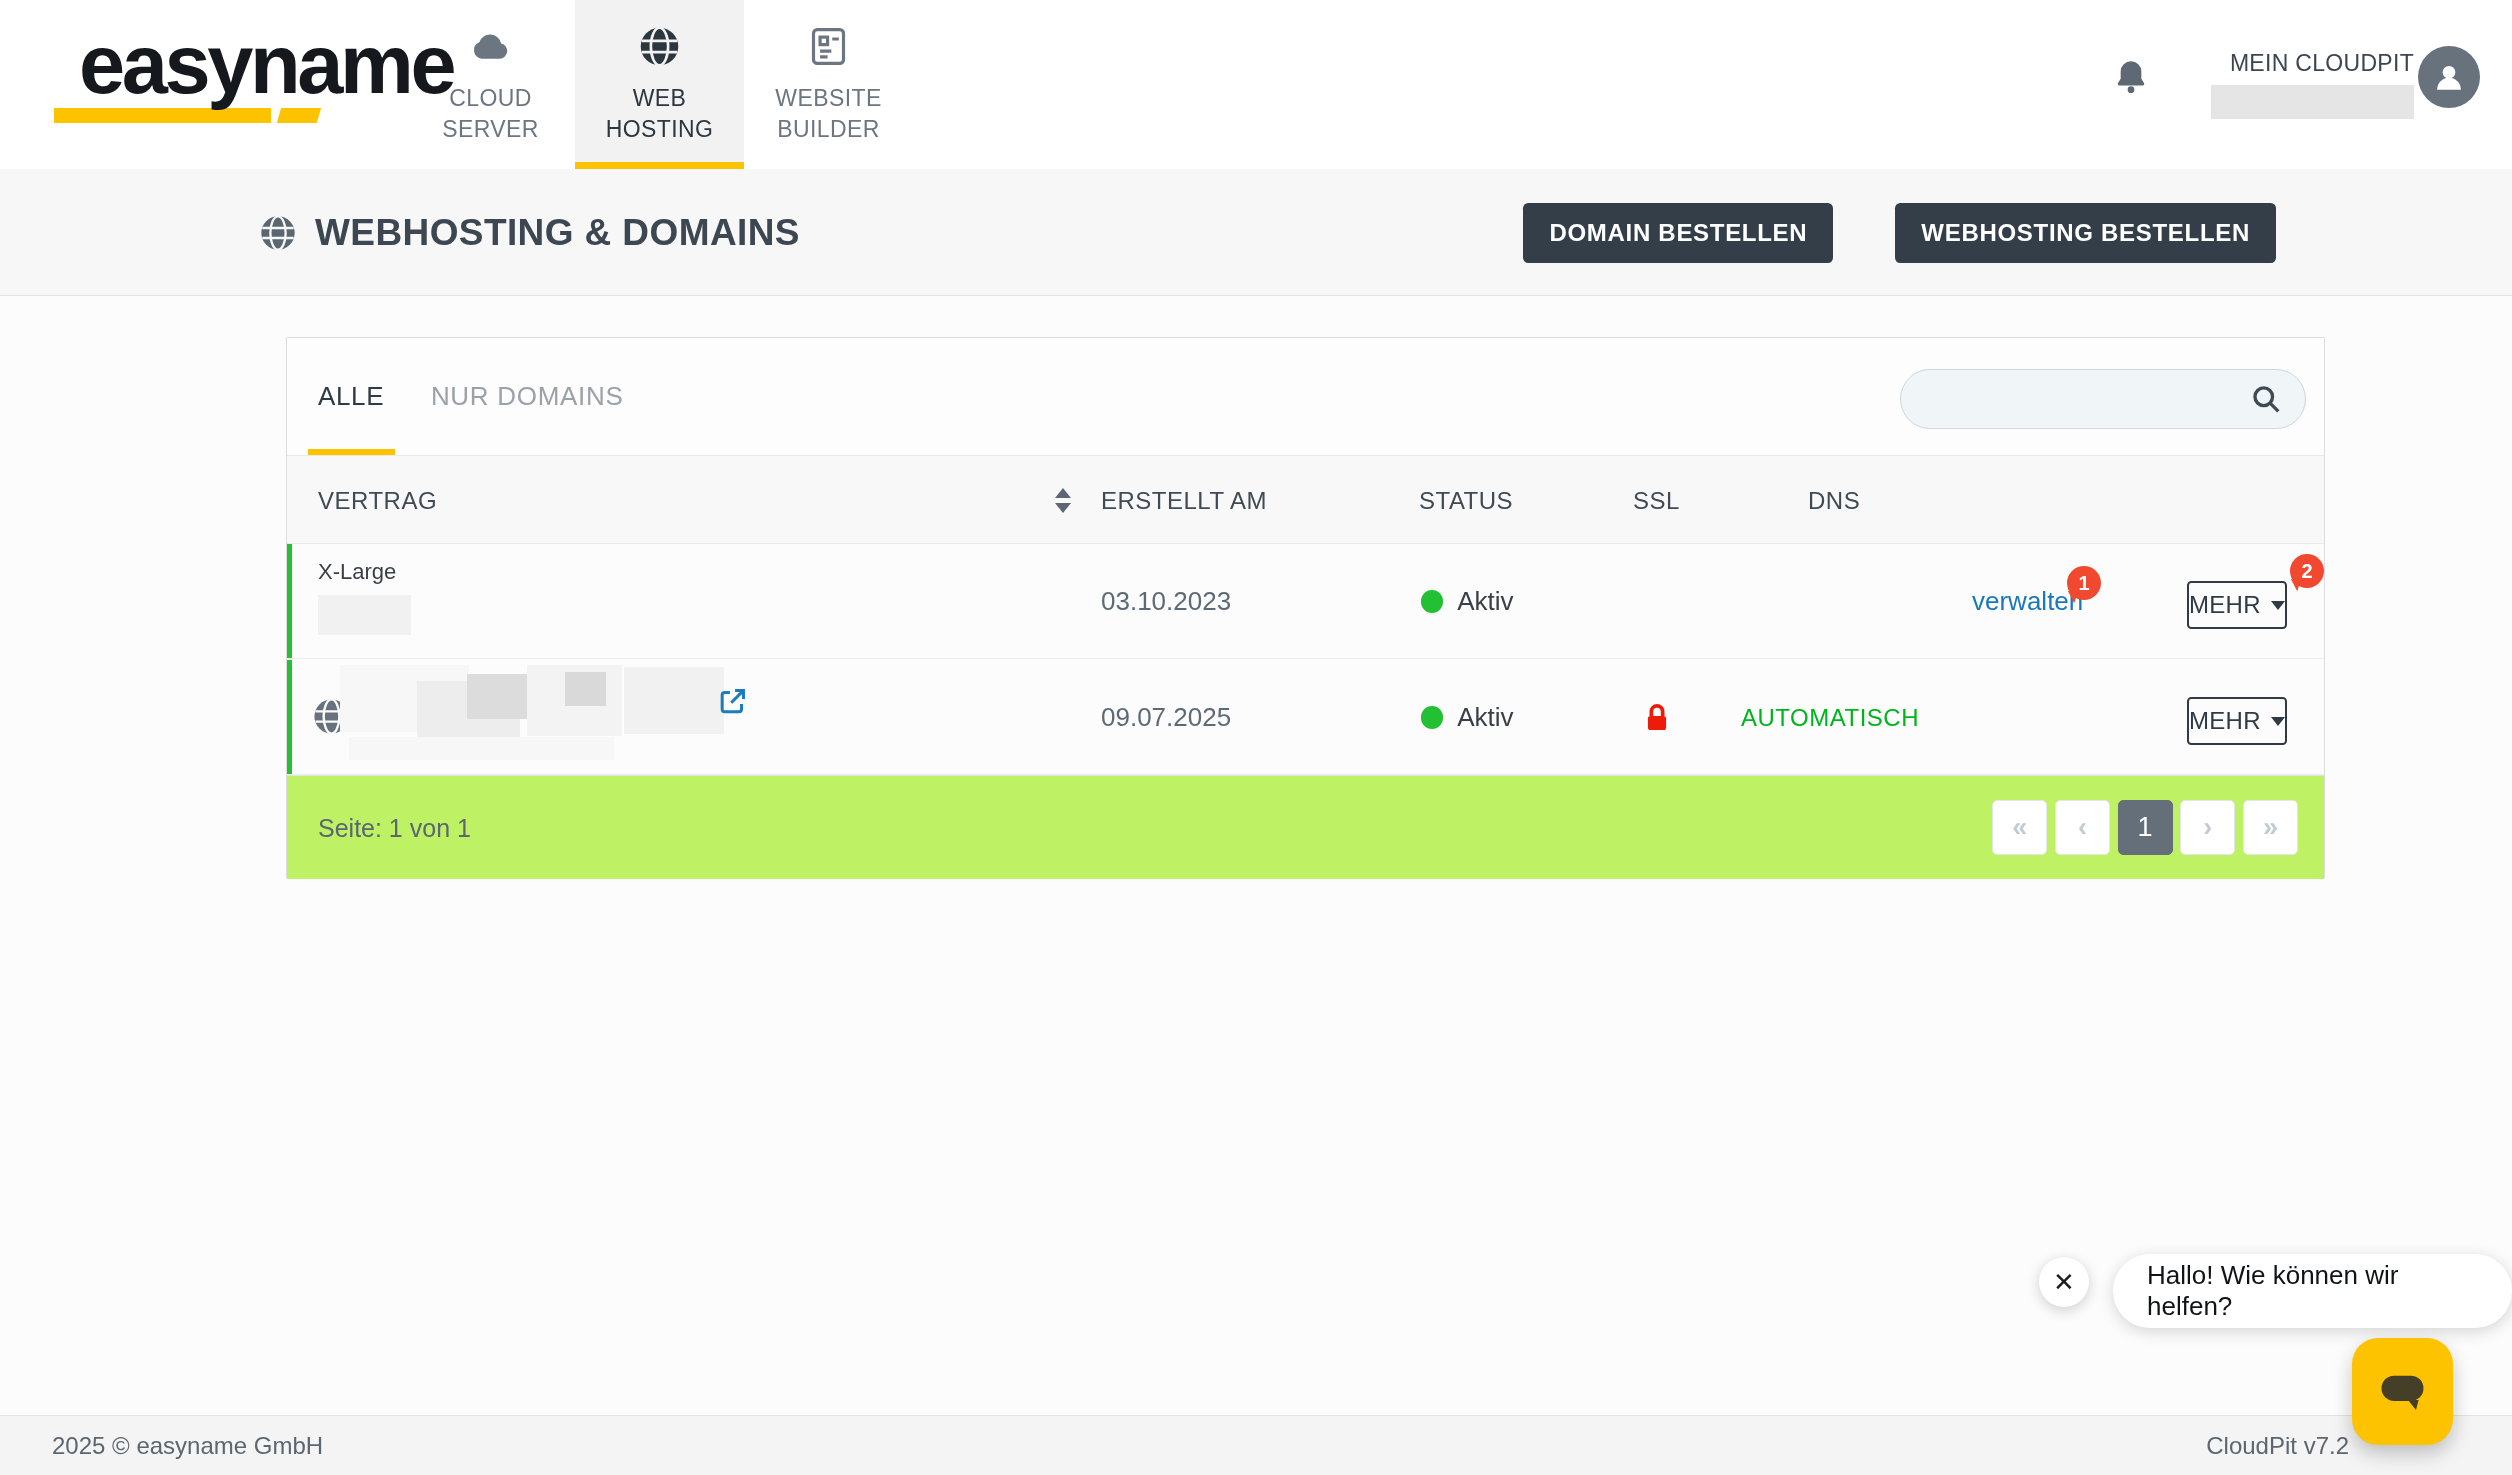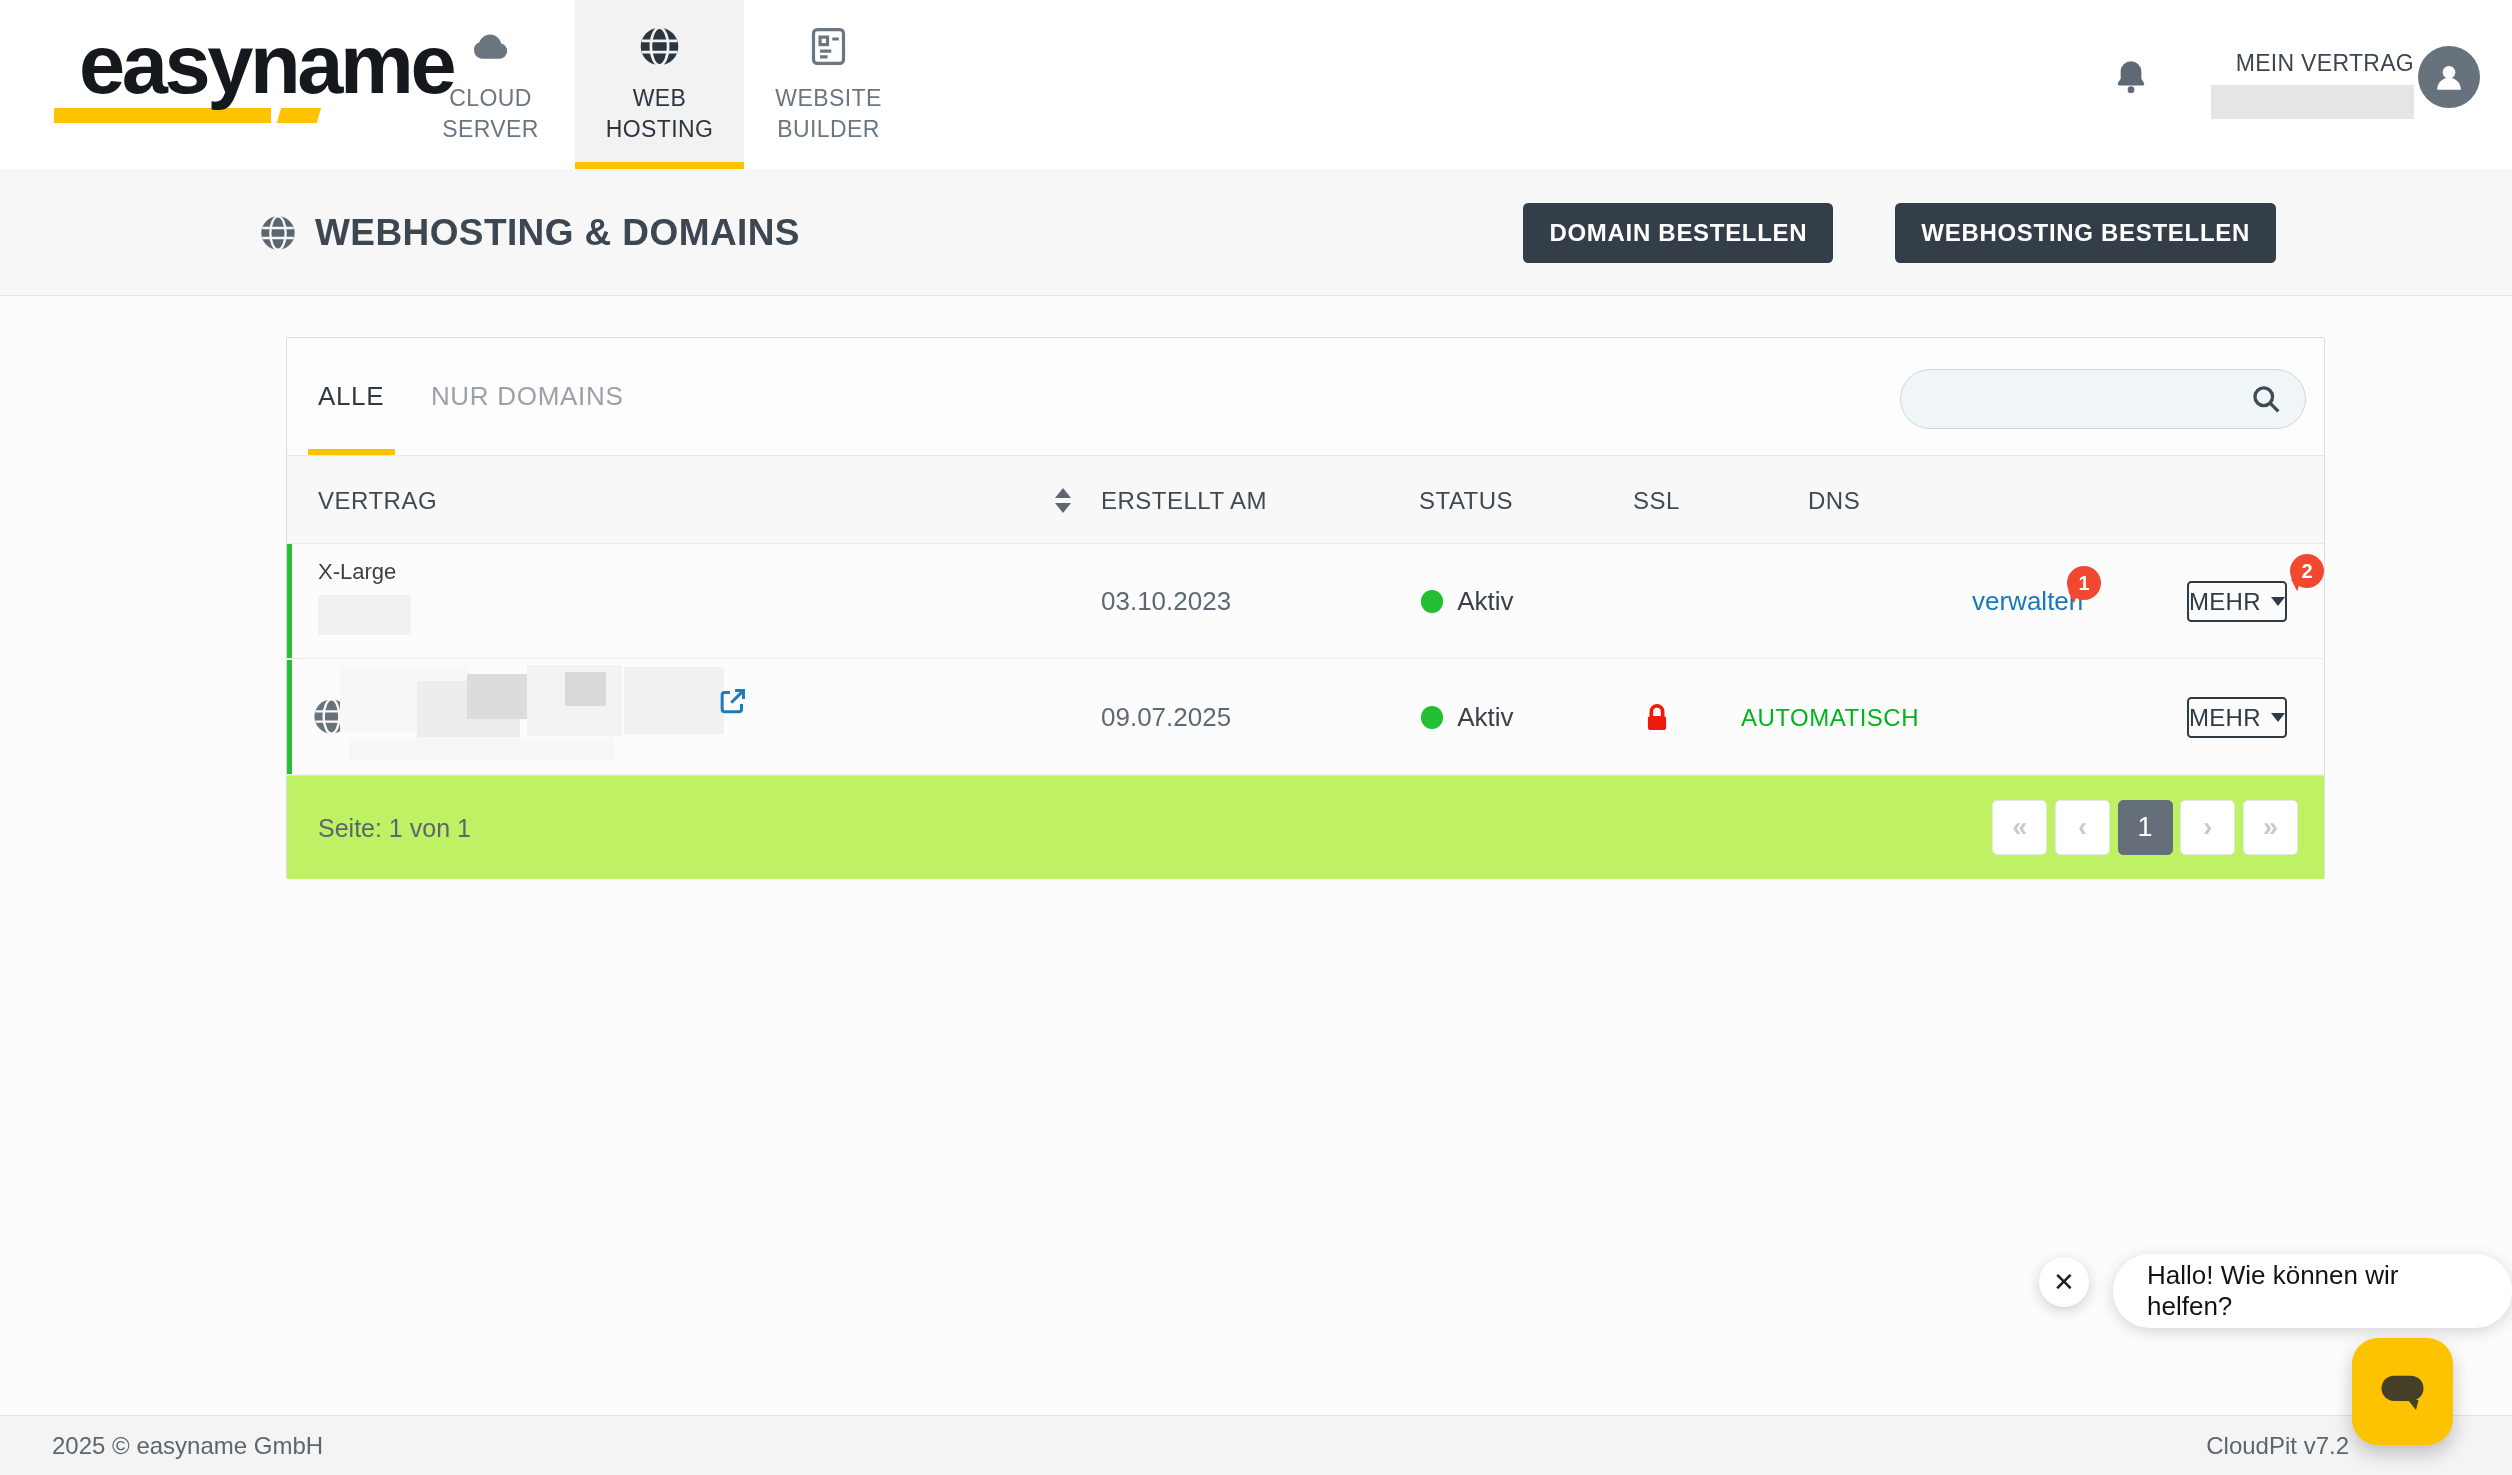--- a/index.html
+++ b/index.html
@@ -91,21 +91,21 @@
   .ssl-cell { left:1346px; top:0; height:115px; width:48px; justify-content:center; }
   .dns-cell { left:1440px; top:0; height:115px; width:206px; justify-content:center;
               font-size:24px; letter-spacing:0.5px; color:#00b41c; }
   .manage-link { left:1685px; top:0; height:115px; font-size:26px; color:#1878bd; cursor:pointer; }
   .badge { position:absolute; width:34px; height:34px; border-radius:50%; background:#f0492f;
            color:#fff; font-size:20px; font-weight:bold; display:flex; align-items:center; justify-content:center; }
   .badge::after { content:""; position:absolute; left:-0.9px; bottom:-1.7px; width:0; height:0;
                   border-top:10.3px solid #f0492f; border-left:10.3px solid transparent; transform:rotate(18deg); }
   .badge-manage { left:1780px; top:22.4px; }
   .badge-more   { left:2003px; top:10.3px; }
-  .more-btn { position:absolute; left:1900px; top:37px; width:100px; height:41px;
+  .more-btn { position:absolute; left:1900px; top:37px; width:100px; height:48px;
               background:transparent; border:2.6px solid #2f3a44; border-radius:4.3px;
               font-family:inherit; font-size:24px; color:#2f3a44; letter-spacing:0.3px; cursor:pointer;
               display:flex; align-items:center; justify-content:center; gap:10.3px; }
   .caret { width:0; height:0; border-left:7.7px solid transparent; border-right:7.7px solid transparent; border-top:9.5px solid #2f3a44; }
   .row-globe { position:absolute; left:24px; top:36px; width:41px; height:41px; color:#67727c; }
   .mosaic { position:absolute; left:53px; top:5.2px; width:389px; height:86px; }
   .mz { position:absolute; }
   .mz1 { left:0; top:0; width:129px; height:67px; background:#f7f7f7; }
   .mz2 { left:77px; top:15.5px; width:103px; height:62px; background:#ededed; }
   .mz3 { left:127px; top:8.6px; width:60px; height:45px; background:#dcdcdc; }
@@ -193,21 +193,21 @@
   </nav>
 
   <span class="bell">
     <svg viewBox="0 0 24 24" fill="currentColor">
         <path d="M12 2.5a6.2 6.2 0 0 0-6.2 6.2v4.4l-1.6 2.5c-.4.6 0 1.5.8 1.5h14c.8 0 1.2-.9.8-1.5l-1.6-2.5V8.7A6.2 6.2 0 0 0 12 2.5z"></path>
         <circle cx="12" cy="19.6" r="2"></circle>
       </svg>
   </span>
 
   <div class="account">
-    <div class="account-label">MEIN VERTRAG</div>
+    <div class="account-label">MEIN CLOUDPIT</div>
     <div class="account-redact"></div>
   </div>
 
   <div class="avatar">
     <svg viewBox="0 0 24 24" width="38" height="38" fill="#fff">
         <circle cx="12" cy="9" r="4"></circle>
         <path d="M4.5 20a7.5 7.5 0 0 1 15 0z"></path>
       </svg>
   </div>
 </header>

